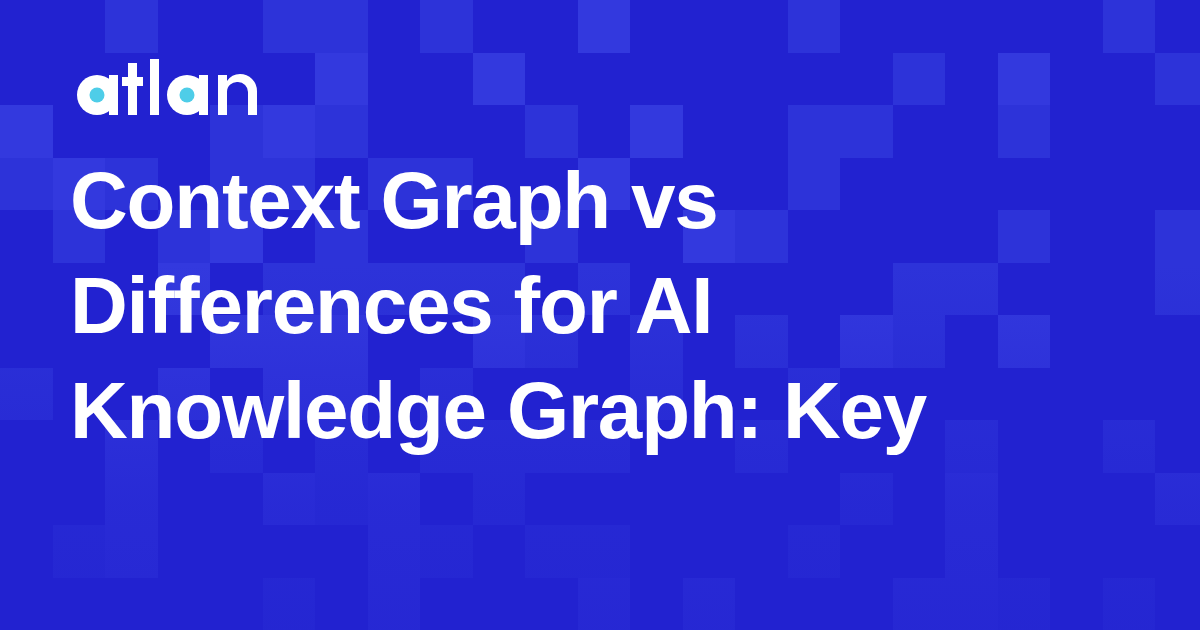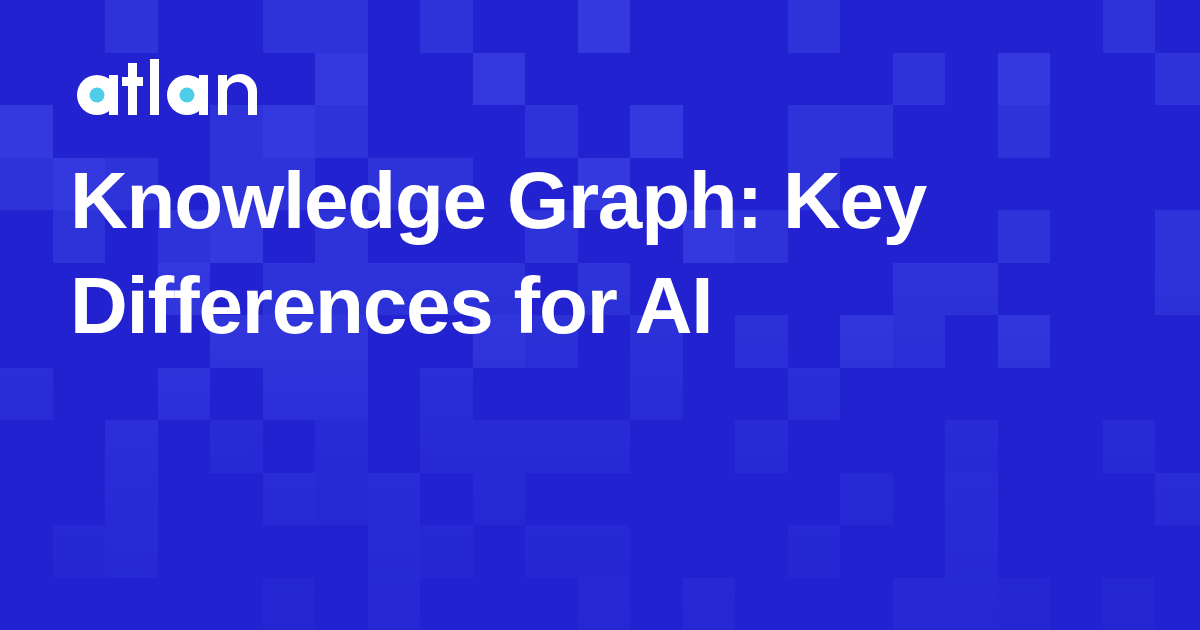--- a/index.html
+++ b/index.html
@@ -202,17 +202,18 @@
       <g>
         <rect x="146" y="20" width="0" height="0" fill="#ffffff"></rect>
       </g>
     </svg>
     <svg width="44" height="62" viewBox="0 0 44 62" style="margin-left:-4px">
       <path d="M0 20 h9 v6 a16 16 0 0 1 13 -7 a17 17 0 0 1 17 17 v24 h-9 v-23 a10 10 0 0 0 -10 -10 a10 10 0 0 0 -11 10 v23 h-9 z" fill="#ffffff"></path>
     </svg>
   </div>
 
   <h1 class="headline">
+    <span class="ln">Context Graph vs</span>
+    <span class="ln">Differences for AI</span>
     <span class="ln">Knowledge Graph: Key</span>
-    <span class="ln">Differences for AI</span>
   </h1>
 
 </div>
 
 </body></html>

